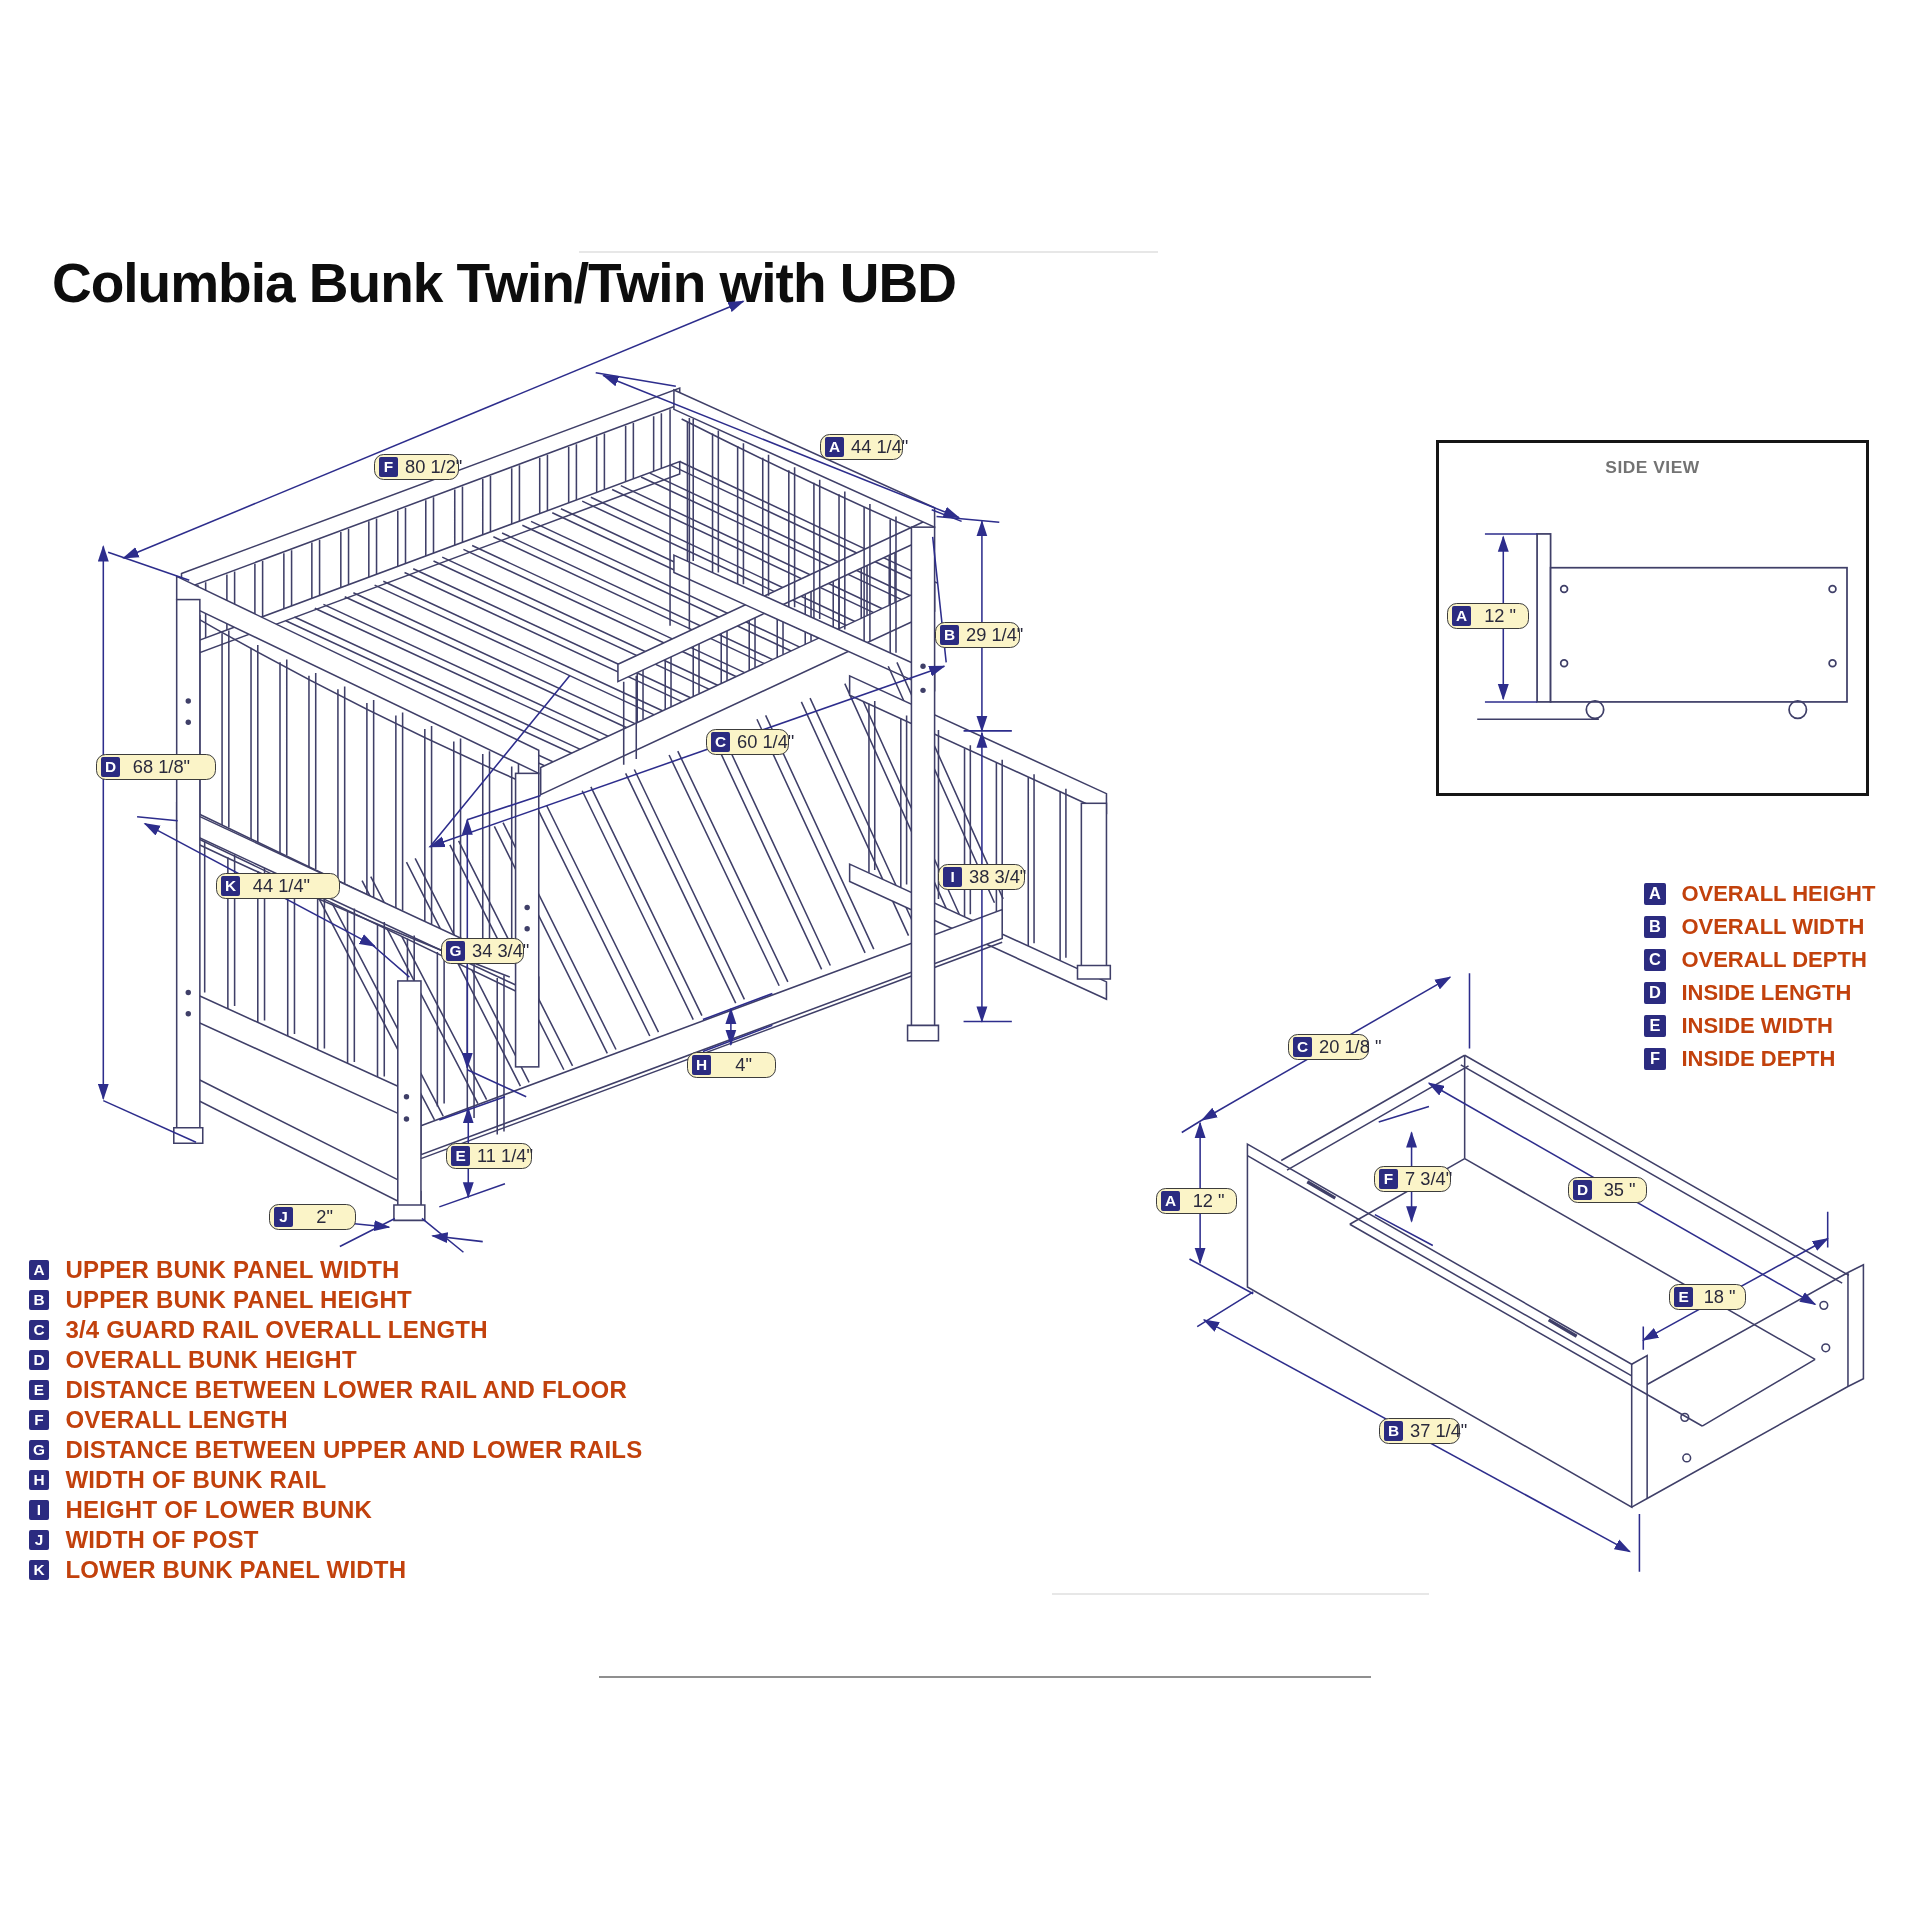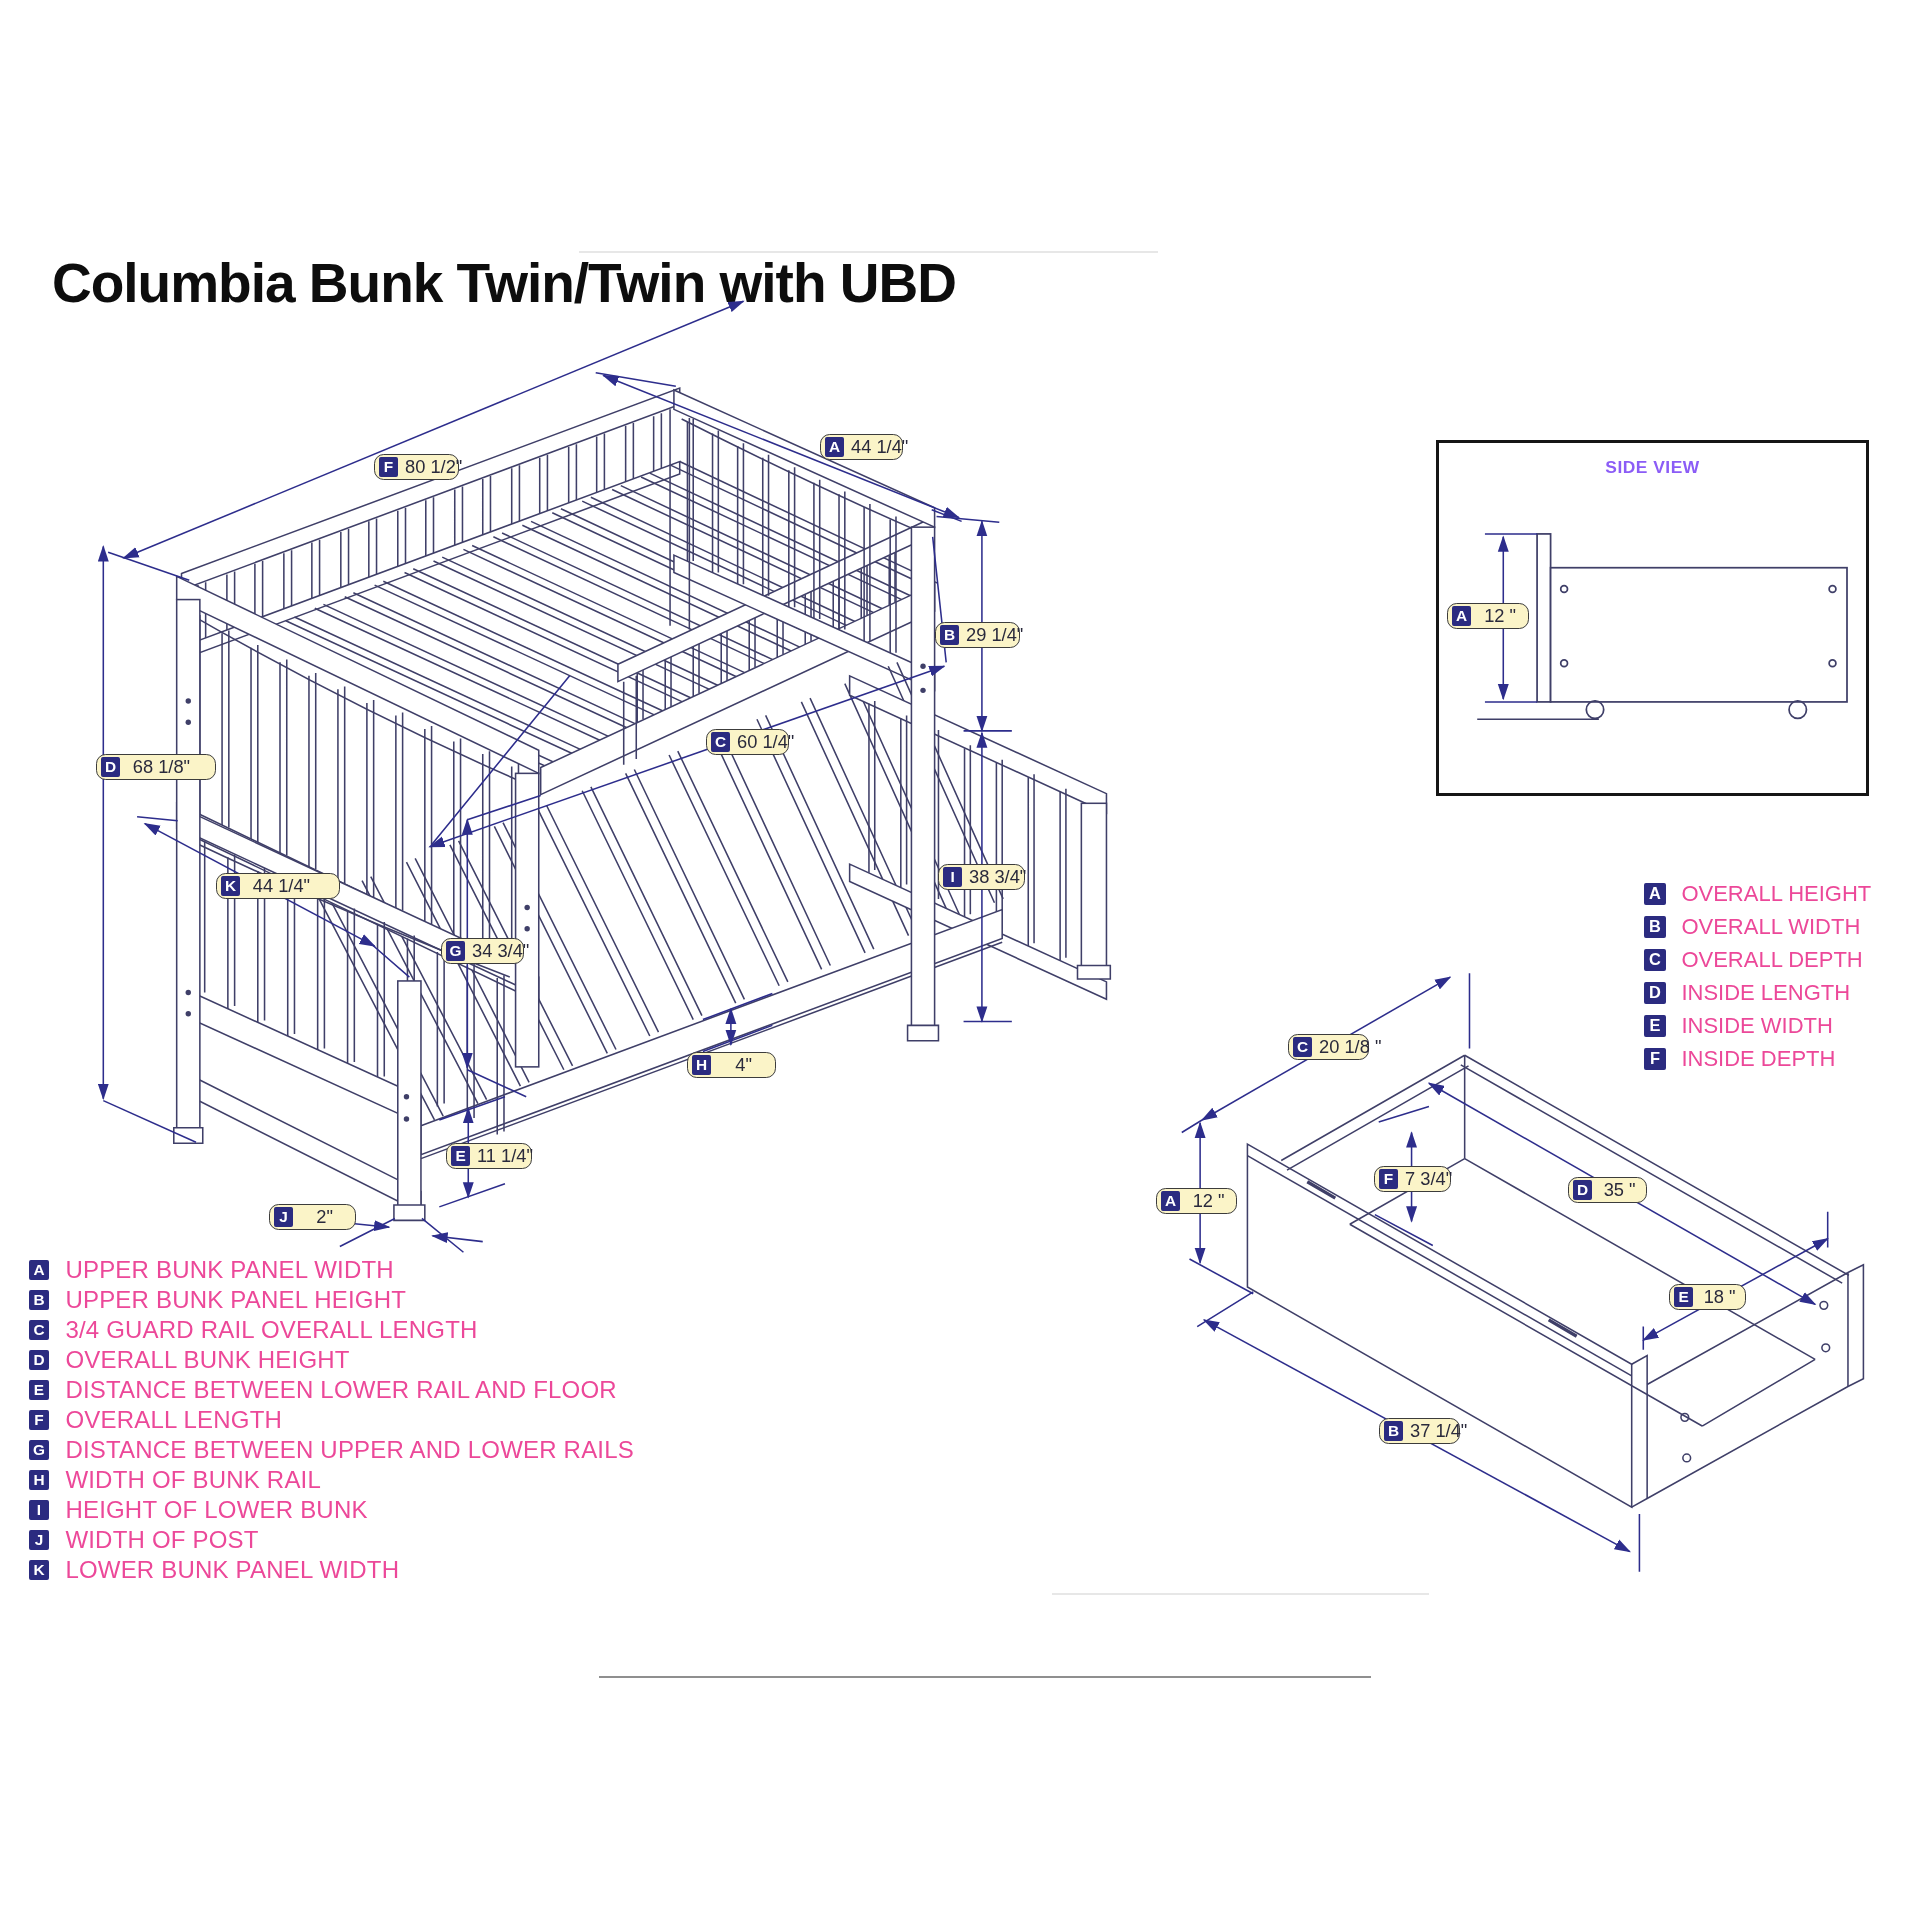--- a/index.html
+++ b/index.html
@@ -15,32 +15,32 @@
   .dlabel .badge{width:19.3px;height:19.3px;background:#2B2B80;color:#fff;font-weight:bold;
           font-size:15.4px;display:flex;align-items:center;justify-content:center;
           border-radius:1.9px;flex:0 0 auto;}
   .dlabel .val{flex:1;text-align:center;font-size:18.3px;color:#2a2a3c;white-space:nowrap;}
   .dlabel.leftal .val{text-align:left;padding-left:5.8px;}
   
   .legend{position:absolute;}
   .legend .row{display:flex;align-items:center;margin-bottom:0;}
   .legend .lbadge{background:#2B2B80;color:#fff;font-weight:bold;display:flex;
           align-items:center;justify-content:center;border-radius:1.9px;flex:0 0 auto;}
-  .legend .ltext{font-weight:normal;color:#ec4899;white-space:nowrap;}
+  .legend .ltext{font-weight:bold;color:#c2410c;white-space:nowrap;}
   .legend-left .row{height:30px;}
   .legend-left .lbadge{width:20px;height:20px;font-size:15.4px;}
   .legend-left .ltext{font-size:24px;margin-left:16.4px;letter-spacing:0.2px;}
   .legend-right .row{height:33px;}
   .legend-right .lbadge{width:22px;height:22px;font-size:16.4px;}
   .legend-right .ltext{font-size:22px;margin-left:15.4px;}
   
   .sideview{position:absolute;left:1436px;top:440px;width:433px;height:356px;
             border:3.9px solid #151515;box-sizing:border-box;}
   .sideview .svtitle{position:absolute;left:0;right:0;top:13.5px;text-align:center;
-            font-size:17.4px;font-weight:bold;color:#8b5cf6;letter-spacing:0.5px;}
+            font-size:17.4px;font-weight:bold;color:#737373;letter-spacing:0.5px;}
   .note{position:absolute;left:434px;top:1605px;width:1062px;text-align:center;
         font-size:24px;color:#101010;line-height:31px;}
   .faint{position:absolute;height:1.9px;background:#e7e7e7;}
   .note-line{position:absolute;left:599px;top:1676px;width:772px;height:1.9px;background:#8f8f8f;}
 </style>
 </head>
 <body>
 
 <div class="canvas">
 

